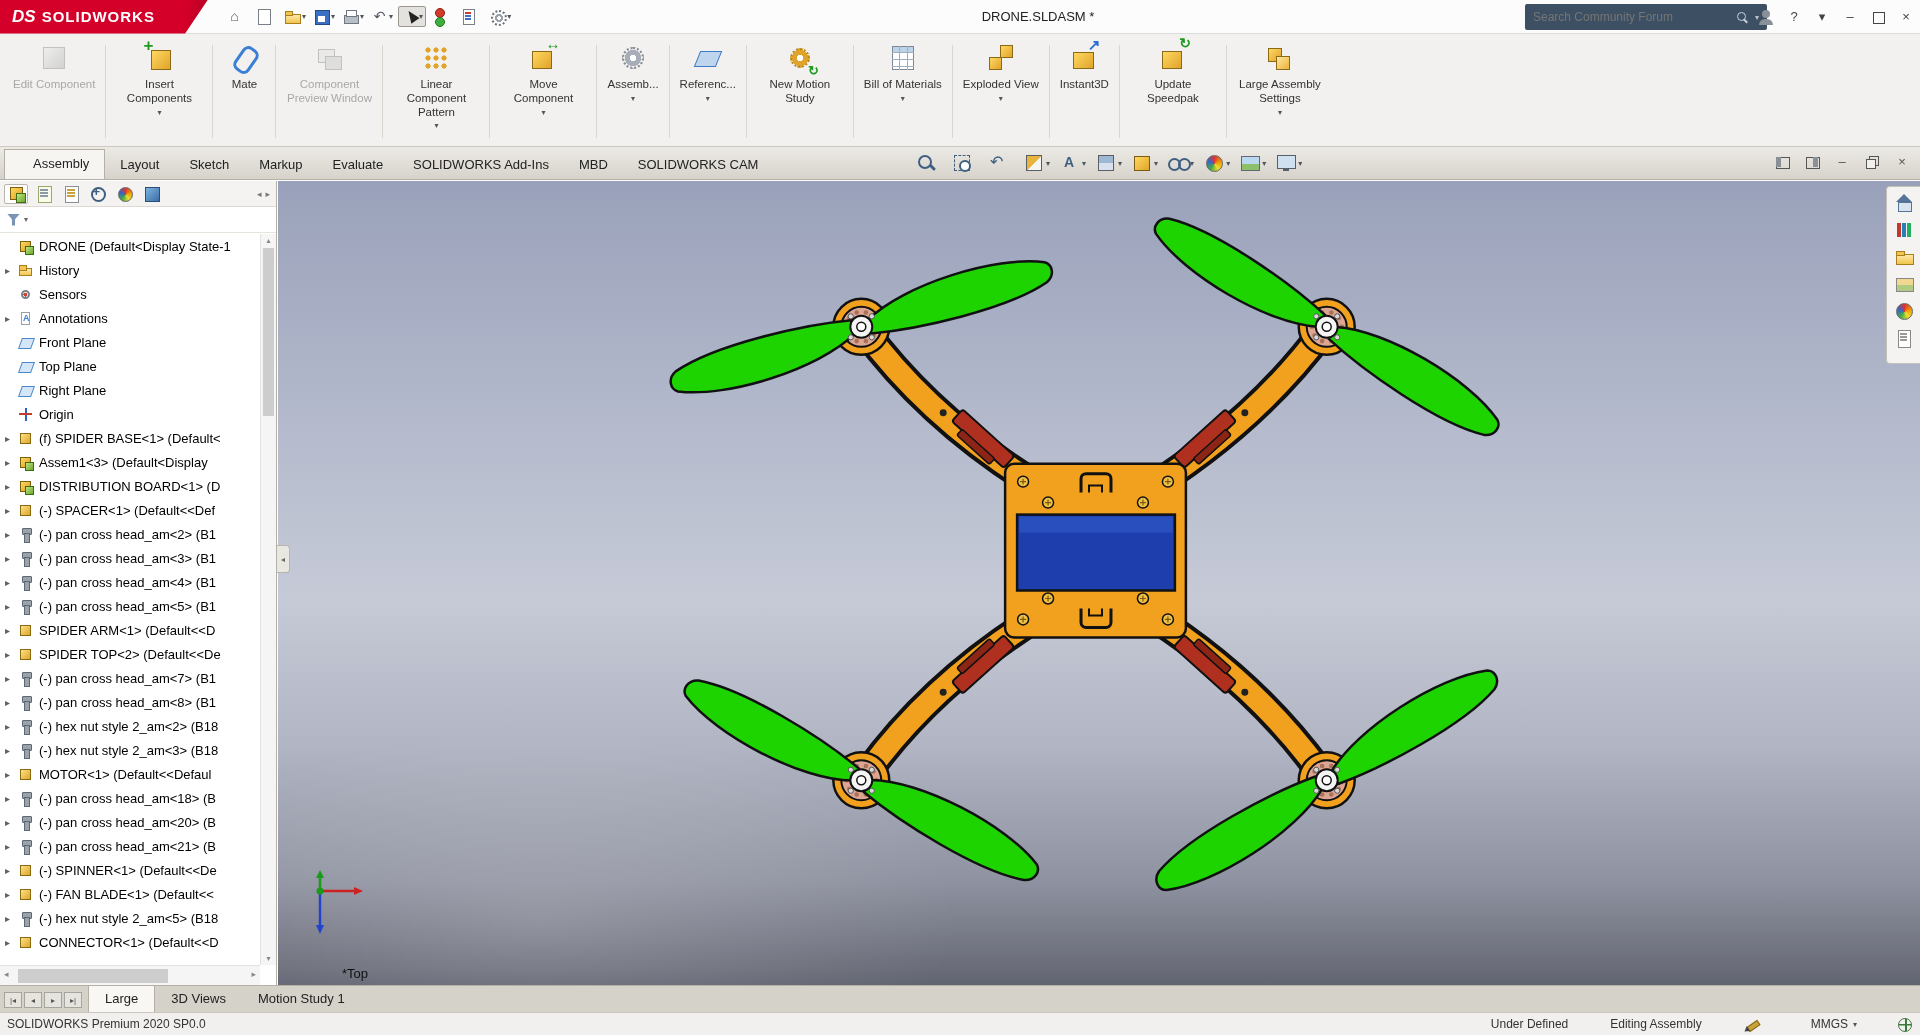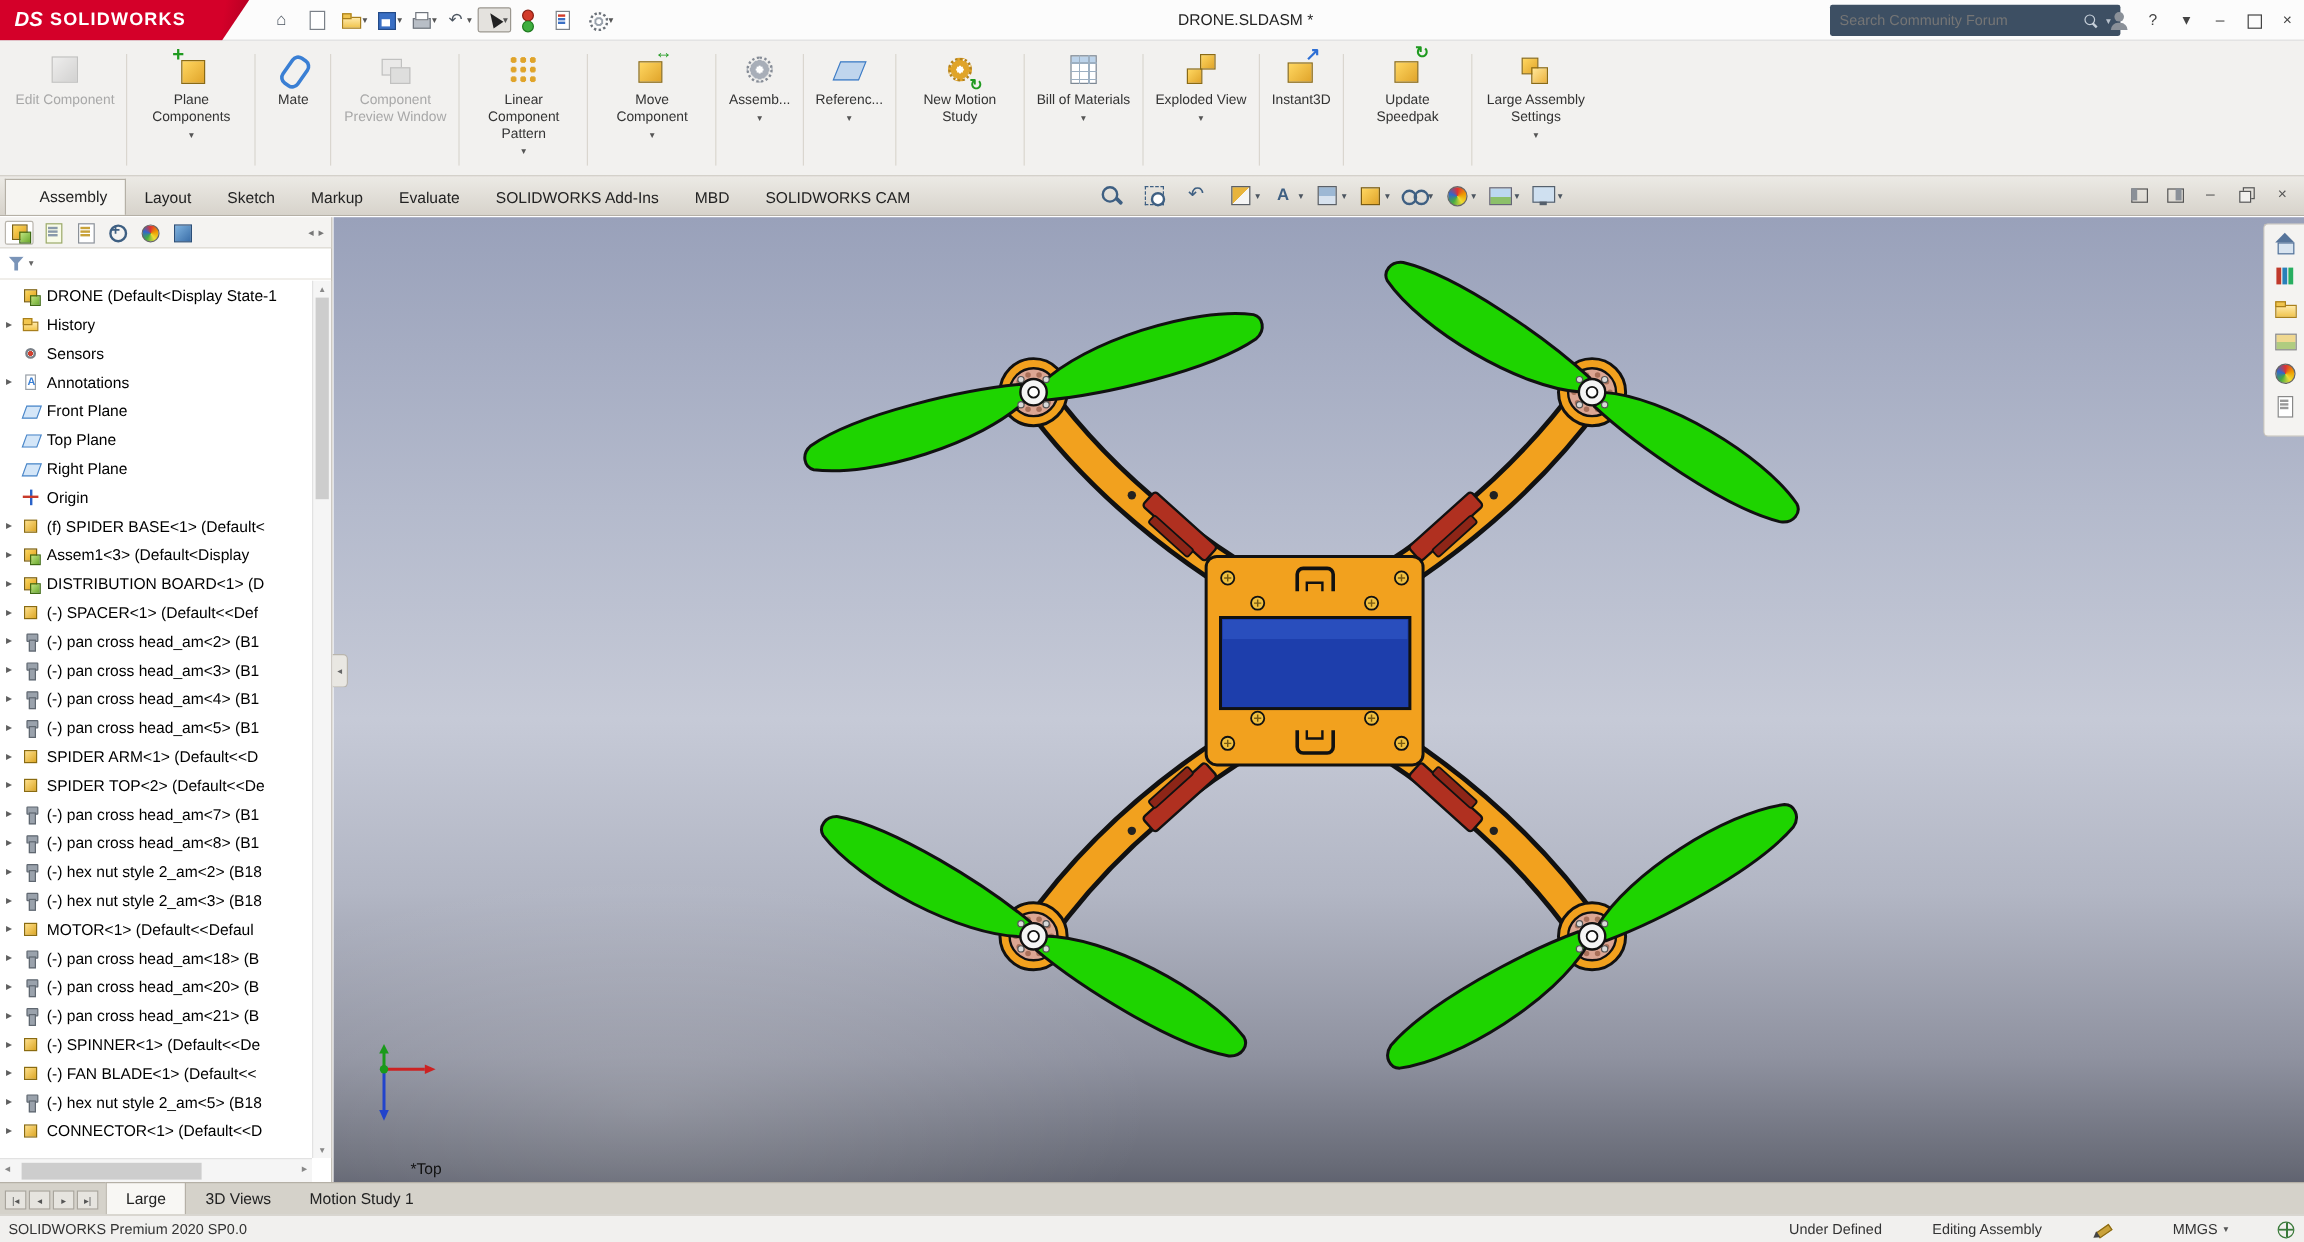--- a/index.html
+++ b/index.html
@@ -340,21 +340,21 @@
         <span class="ric edit-component-icon"></span>
         <span class="rlabel">Edit Component</span>
         <span class="rcaret" style="visibility: hidden;">▾</span>
       </div>
       <span class="rdiv"></span>
     </div>
 
     <div class="rwrap">
       <div class="rbtn">
         <span class="ric insert-components-icon"></span>
-        <span class="rlabel">Plane Components</span>
+        <span class="rlabel">Insert Components</span>
         <span class="rcaret">▾</span>
       </div>
       <span class="rdiv"></span>
     </div>
 
     <div class="rwrap">
       <div class="rbtn">
         <span class="ric mate-icon"></span>
         <span class="rlabel">Mate</span>
         <span class="rcaret" style="visibility: hidden;">▾</span>

